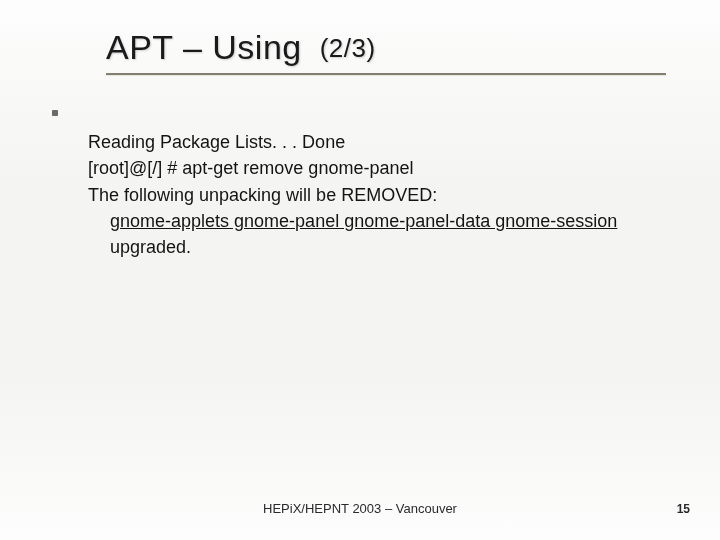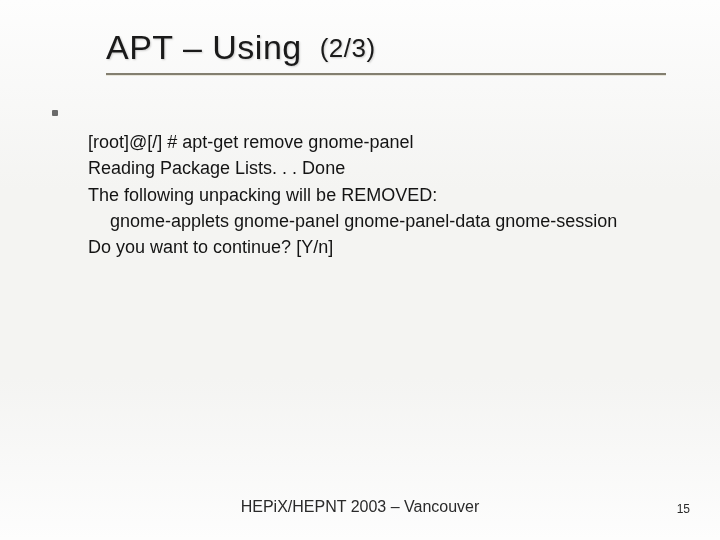--- a/index.html
+++ b/index.html
@@ -51,61 +51,62 @@
     position: absolute;
     left: 88px;
     top: 130px;
     right: 30px;
     font-family: Tahoma, Verdana, sans-serif;
     font-size: 18px;
     line-height: 1.35;
     color: #141414;
   }
   .line { margin-bottom: 2px; }
-  .indent { padding-left: 22px; }
+  .indent { padding-left: 22px; text-decoration: underline; }
   .footer {
     position: absolute;
     bottom: 24px;
     left: 0;
     width: 100%;
     text-align: center;
-    font-size: 16px;
+    font-size: 13px;
     color: #2a2a2a;
     font-family: Tahoma, sans-serif;
   }
   .pagenum {
     position: absolute;
     bottom: 24px;
     right: 30px;
     font-size: 12px;
     color: #2a2a2a;
     font-family: Tahoma, sans-serif;
+    font-weight: bold;
   }
 </style>
 </head>
 <body>
 
 <div class="slide">
 
   <div class="title-wrap">
     <div class="title">
       <span>APT – Using</span>
       <span class="part">(2/3)</span>
     </div>
     <hr class="rule">
   </div>
 
   <div class="bullet"></div>
 
   <div class="body" id="body">
+      <div class="line">Reading Package Lists. . . Done</div>
       <div class="line">[root]@[/] # apt-get remove gnome-panel</div>
-      <div class="line">Reading Package Lists. . . Done</div>
       <div class="line">The following unpacking will be REMOVED:</div>
       <div class="line indent">gnome-applets gnome-panel gnome-panel-data gnome-session</div>
       <div class="line">
+        <div style="padding-left: 22px;">upgraded.</div>
       </div>
-      <div class="line">Do you want to continue? [Y/n]</div>
     </div>
 
   <div class="footer">HEPiX/HEPNT 2003 – Vancouver</div>
   <div class="pagenum">15</div>
 
 </div>
 
 </body></html>

